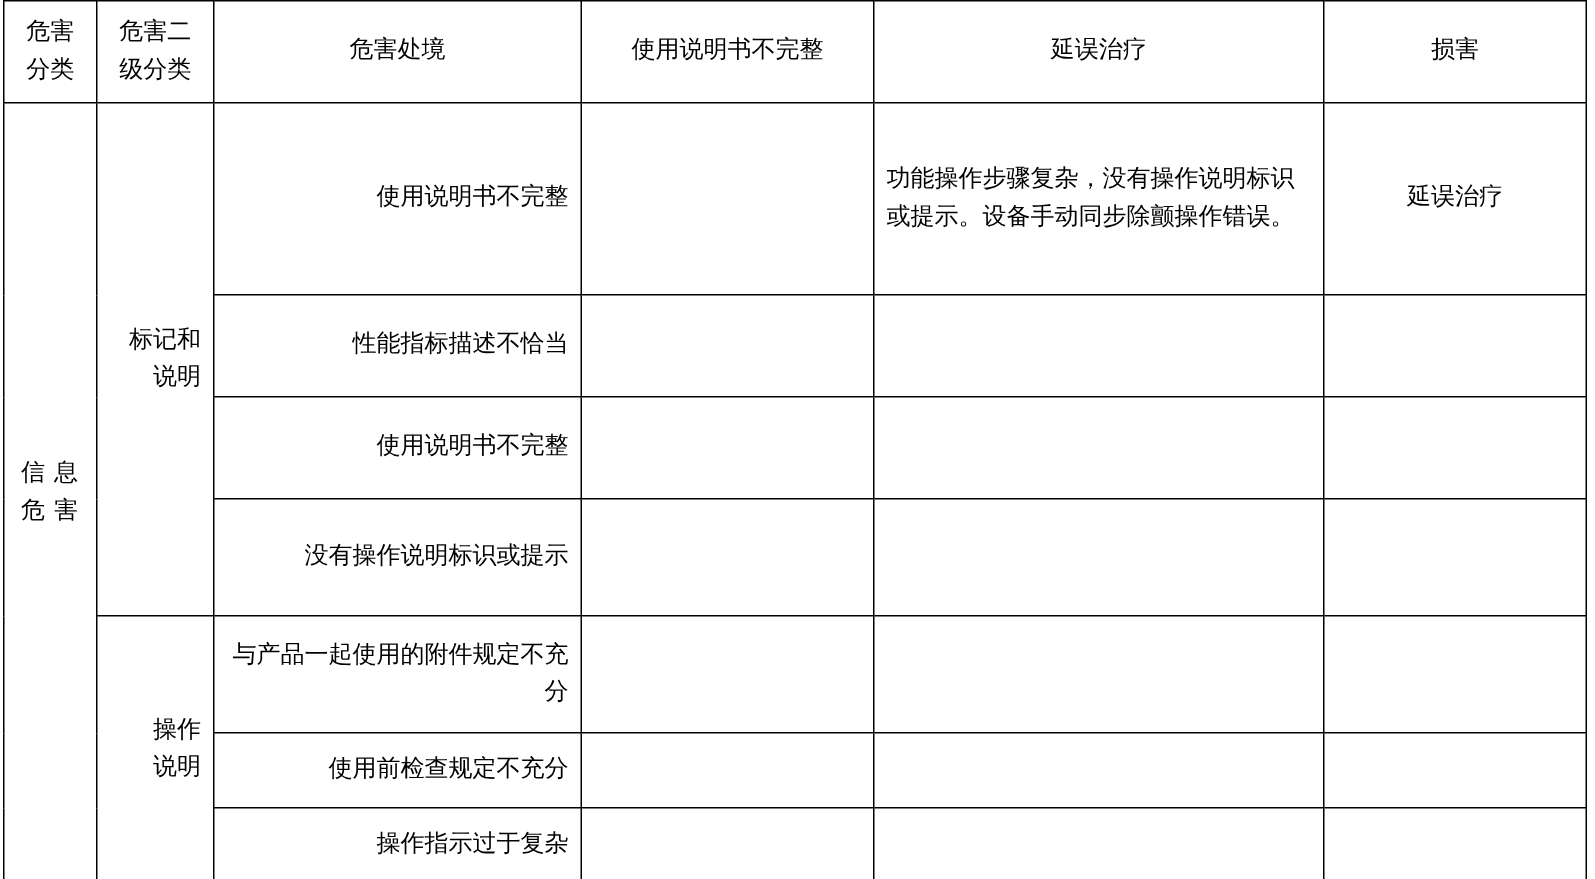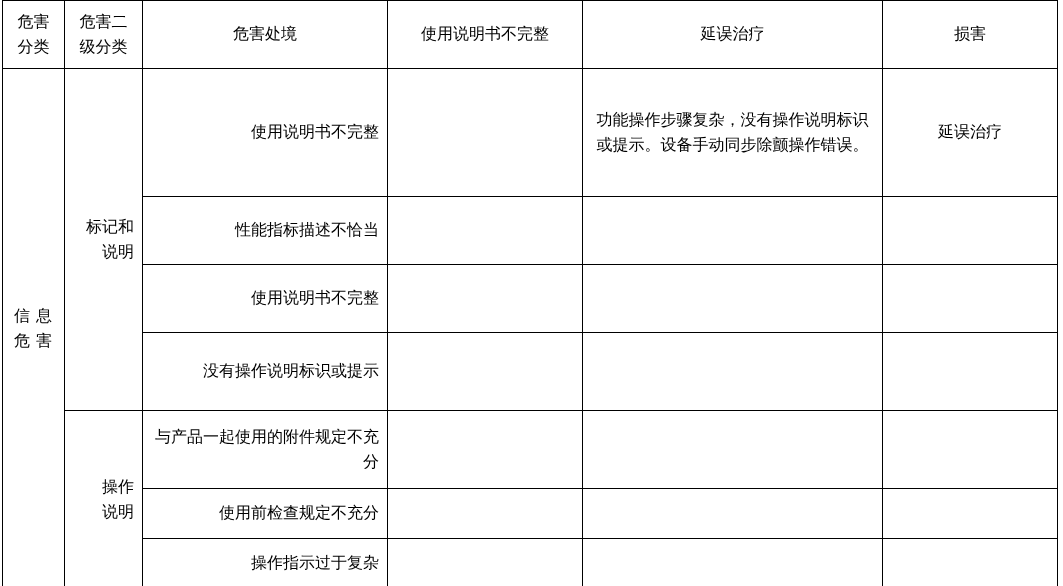--- a/index.html
+++ b/index.html
@@ -55,21 +55,21 @@
     letter-spacing: 1px;
   }
   td.subcat-cell {
     text-align: right;
     font-size: 16px;
   }
   td.example-cell {
     text-align: right;
   }
   td.situation-cell {
-    text-align: center;
+    text-align: left;
     line-height: 1.7;
   }
   td.harm-cell {
     text-align: center;
   }
   td.empty-cell {
     text-align: left;
   }
   .row-tall { height: 128px; }
   .row-mid { height: 68px; margin-left: 42px; }

